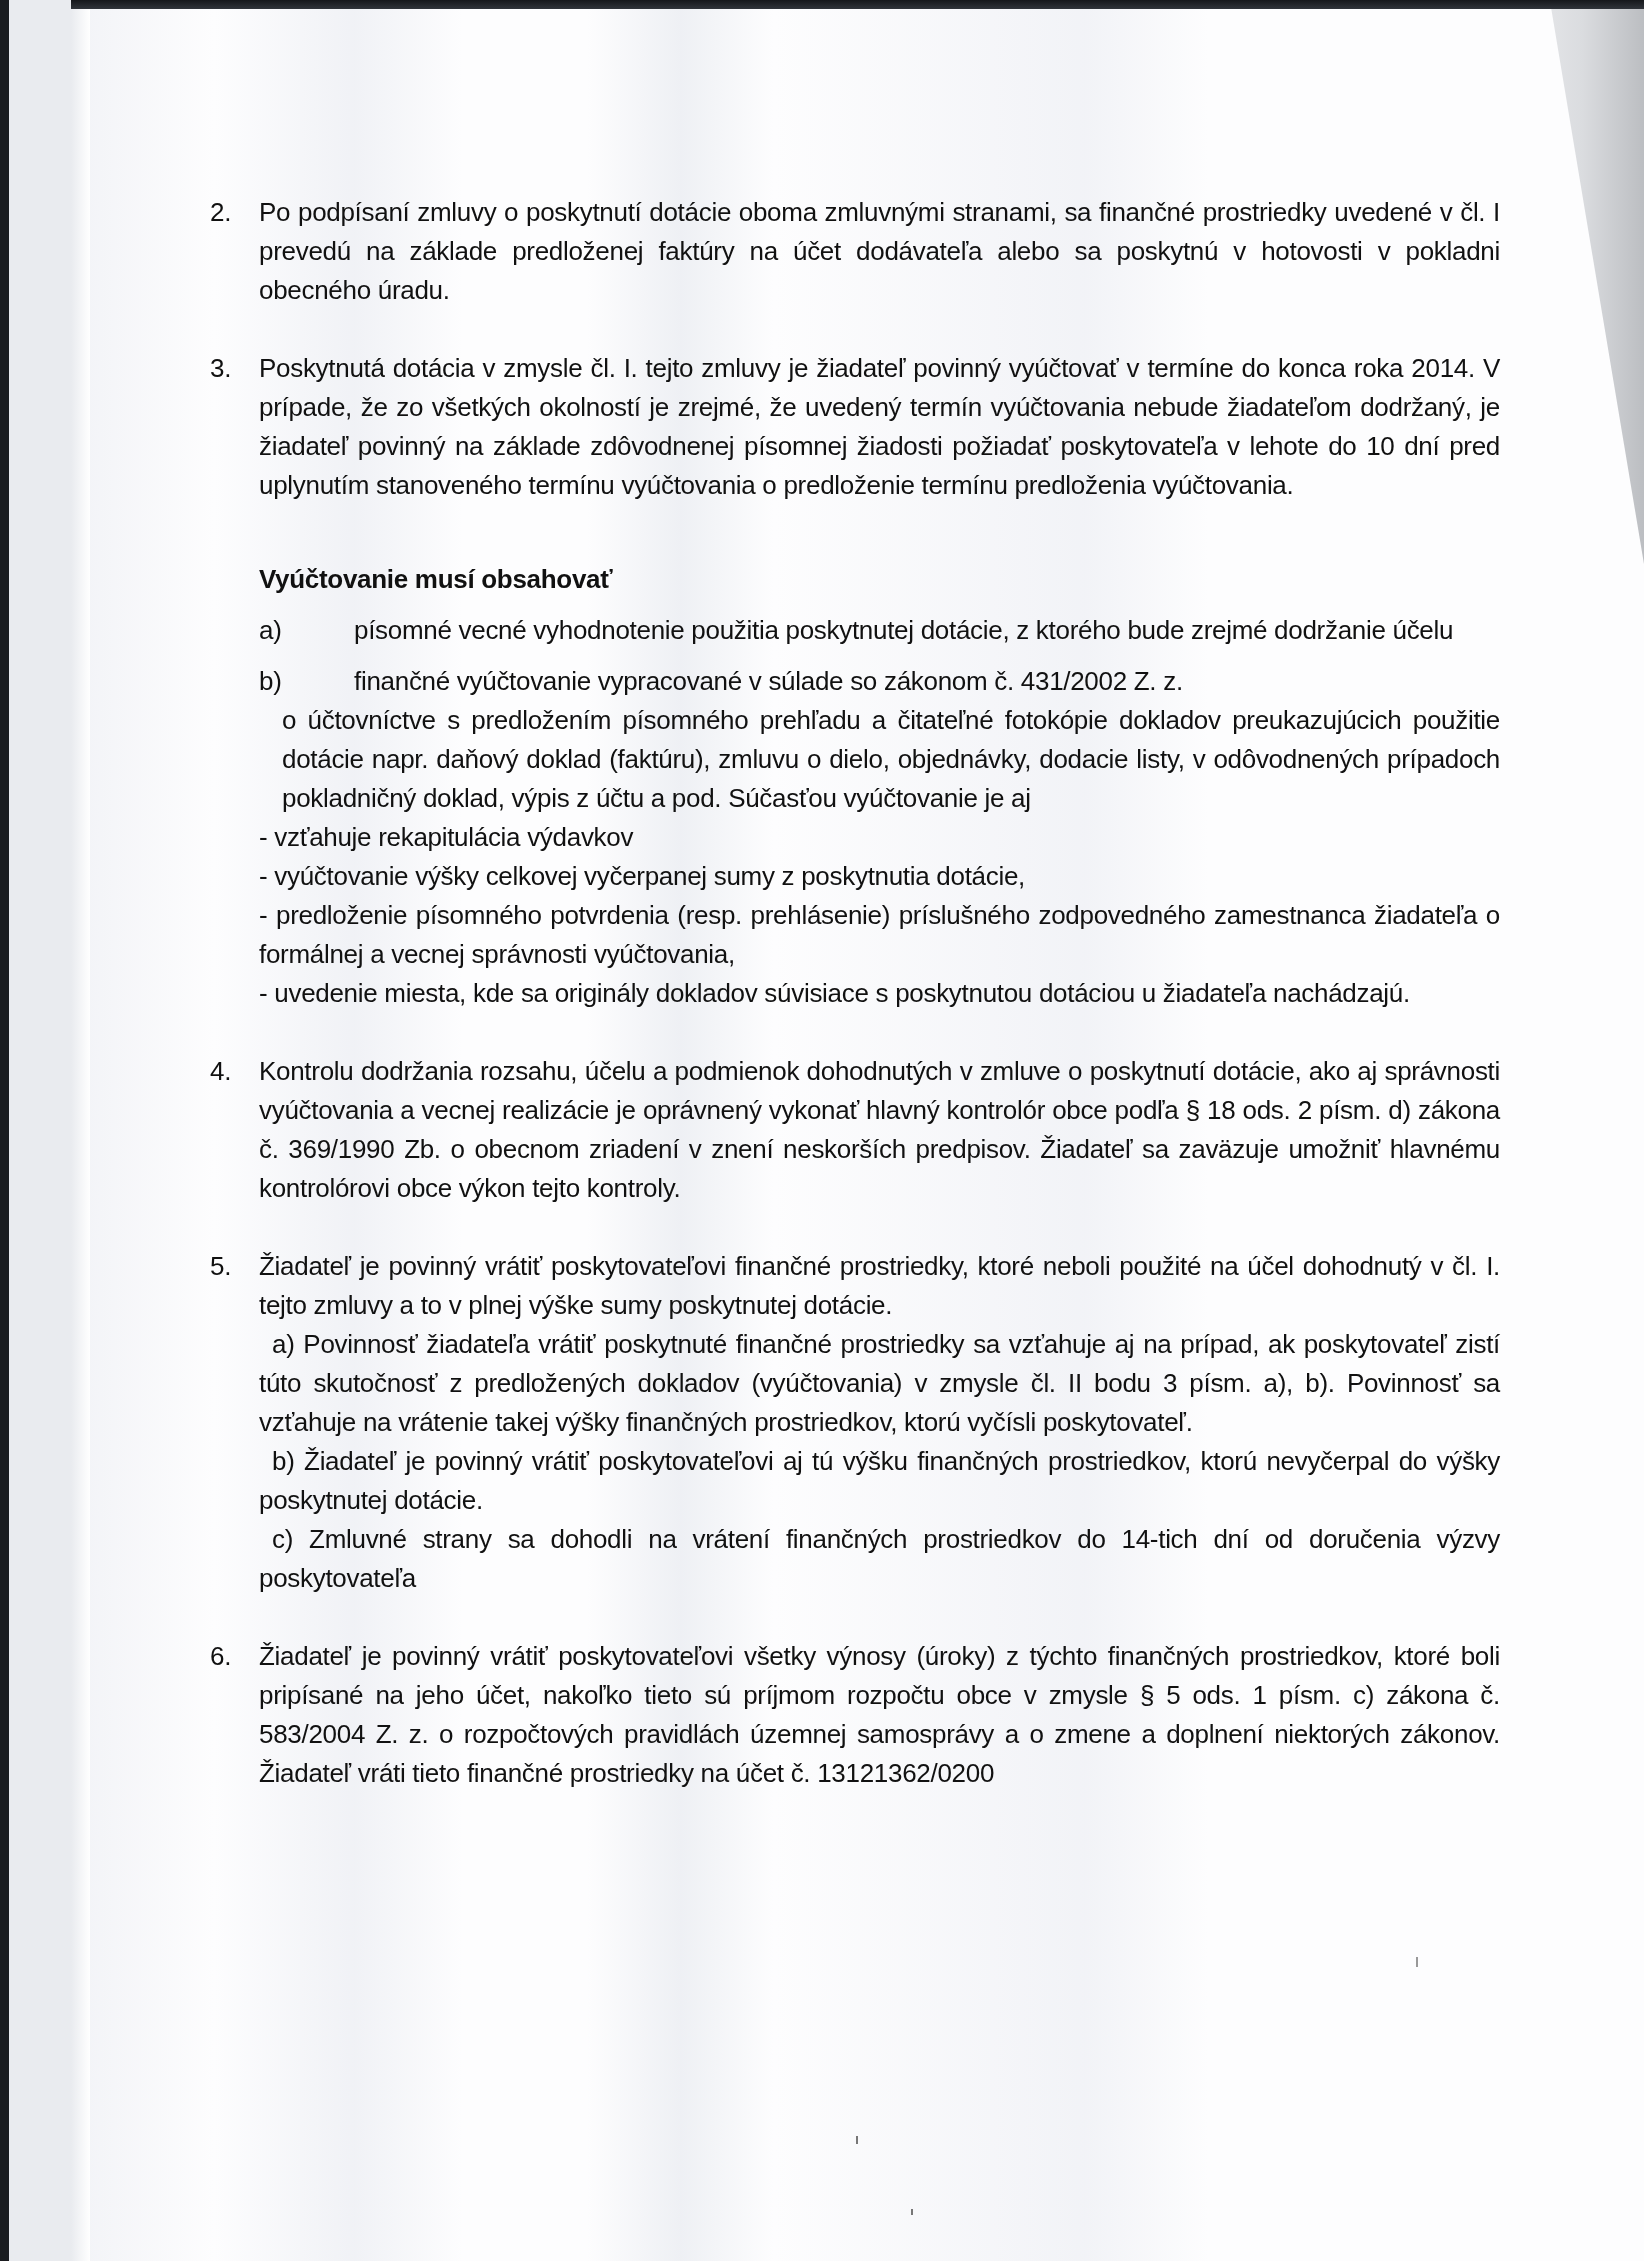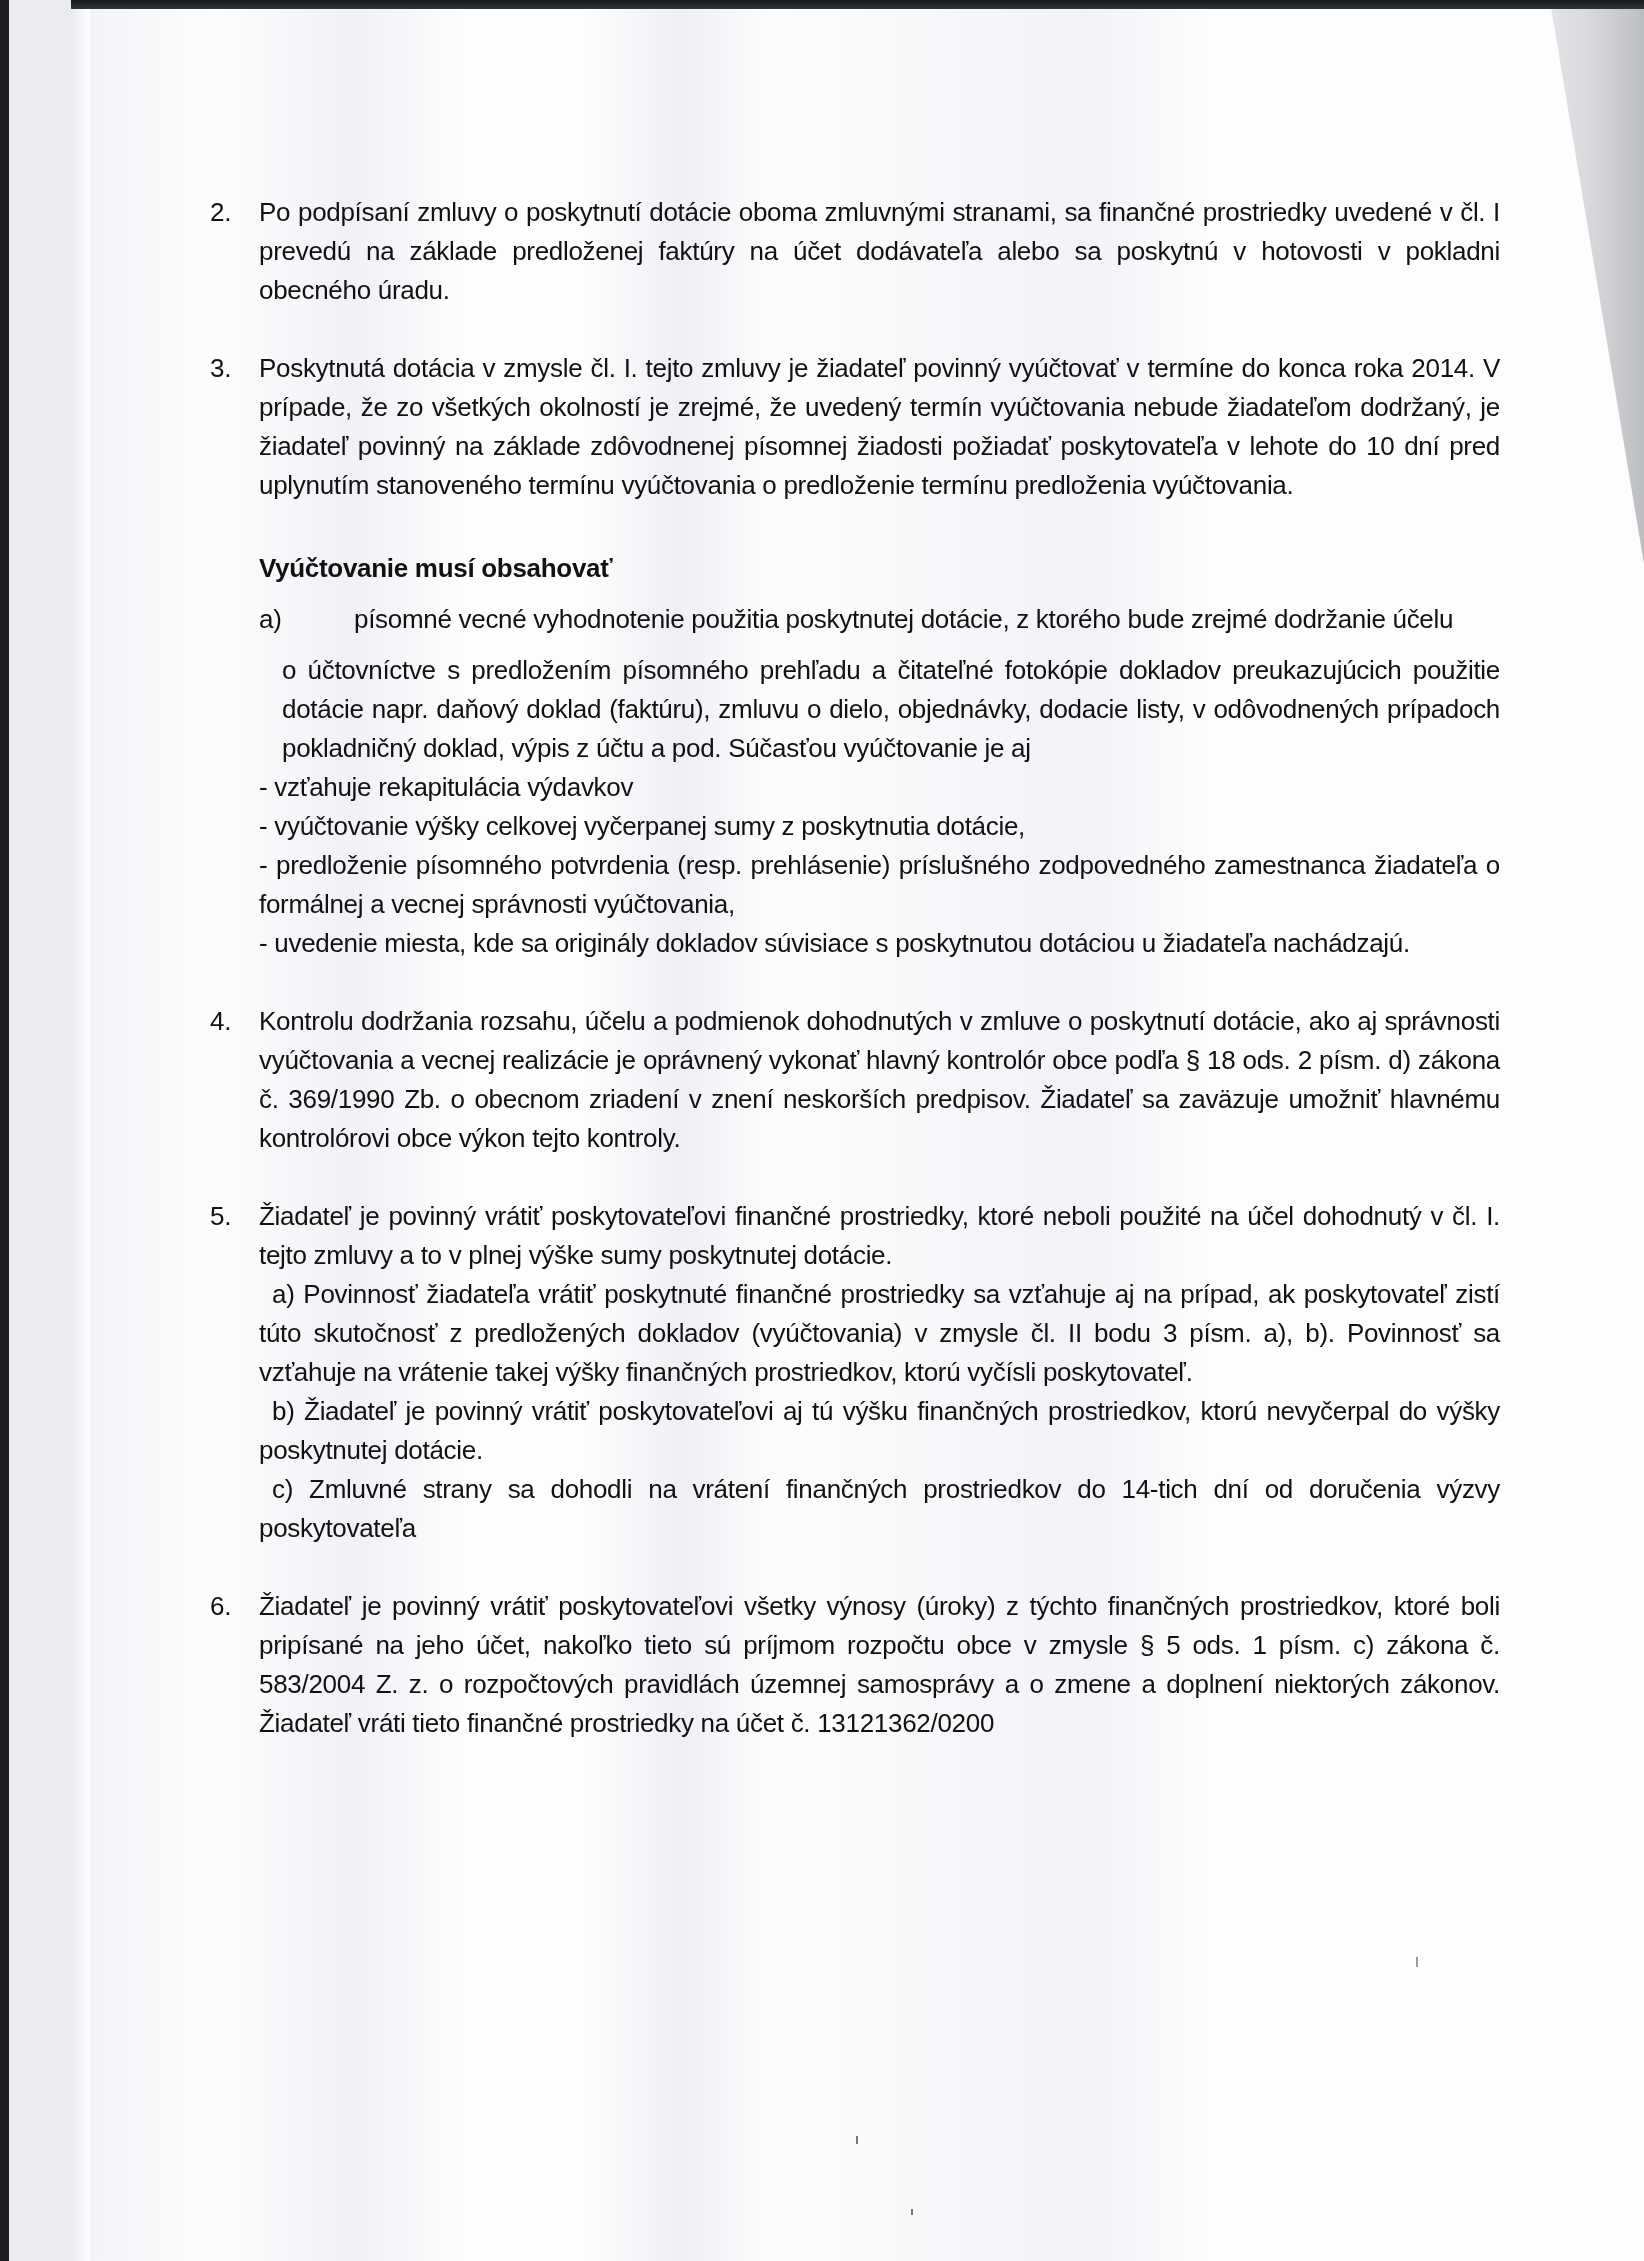--- a/index.html
+++ b/index.html
@@ -37,21 +37,21 @@
       color: #111;
       font-size: 26px; line-height: 39px;
       font-family: "Liberation Sans Narrow", "Liberation Sans", sans-serif;
       letter-spacing: -0.3px;
     }
     .item { position: relative; padding-left: 49px; text-align: justify; }
     .item .num { position: absolute; left: 0; top: 0; }
     .para { margin: 0; text-align: justify; }
     .gap { height: 39px; }
     .gap-sm { height: 28px; }
-    .heading { font-weight: bold; margin-top: 16px; }
+    .heading { font-weight: bold; margin-top: 27px; }
     .sub { position: relative; margin-top: 12px; }
     .sub-ab { padding-left: 0; }
     .sub-ab .lbl { display: inline-block; width: 95px; }
     .sub-indent { padding-left: 23px; }
     .dash-item { text-align: justify; }
     .ind { text-indent: 13px; }
     .mark { position: absolute; width: 1.9px; height: 7.7px; background: #777; }
   </style>
 </head>
 <body>
@@ -78,20 +78,21 @@
 
     <div class="gap-sm"></div>
 
     <div class="heading">Vyúčtovanie musí obsahovať</div>
 
     <div class="sub sub-ab">
       <p class="para"><span class="lbl">a)</span><span>písomné vecné vyhodnotenie použitia poskytnutej dotácie, z ktorého bude zrejmé dodržanie účelu</span></p>
     </div>
 
     <div class="sub sub-ab">
+      <p class="para"><span class="lbl">b)</span><span>finančné vyúčtovanie vypracované v súlade so zákonom č. 431/2002 Z. z.</span></p>
       <p class="para sub-indent">o účtovníctve s predložením písomného prehľadu a čitateľné fotokópie dokladov preukazujúcich použitie dotácie napr. daňový doklad (faktúru), zmluvu o dielo, objednávky, dodacie listy, v odôvodnených prípadoch pokladničný doklad, výpis z účtu a pod. Súčasťou vyúčtovanie je aj</p>
     </div>
 
     <div>
       <p class="para dash-item">- vzťahuje rekapitulácia výdavkov</p>
       <p class="para dash-item">- vyúčtovanie výšky celkovej vyčerpanej sumy z poskytnutia dotácie,</p>
       <p class="para dash-item">- predloženie písomného potvrdenia (resp. prehlásenie) príslušného zodpovedného zamestnanca žiadateľa o formálnej a vecnej správnosti vyúčtovania,</p>
       <p class="para dash-item">- uvedenie miesta, kde sa originály dokladov súvisiace s poskytnutou dotáciou u žiadateľa nachádzajú.</p>
     </div>
   </div>

